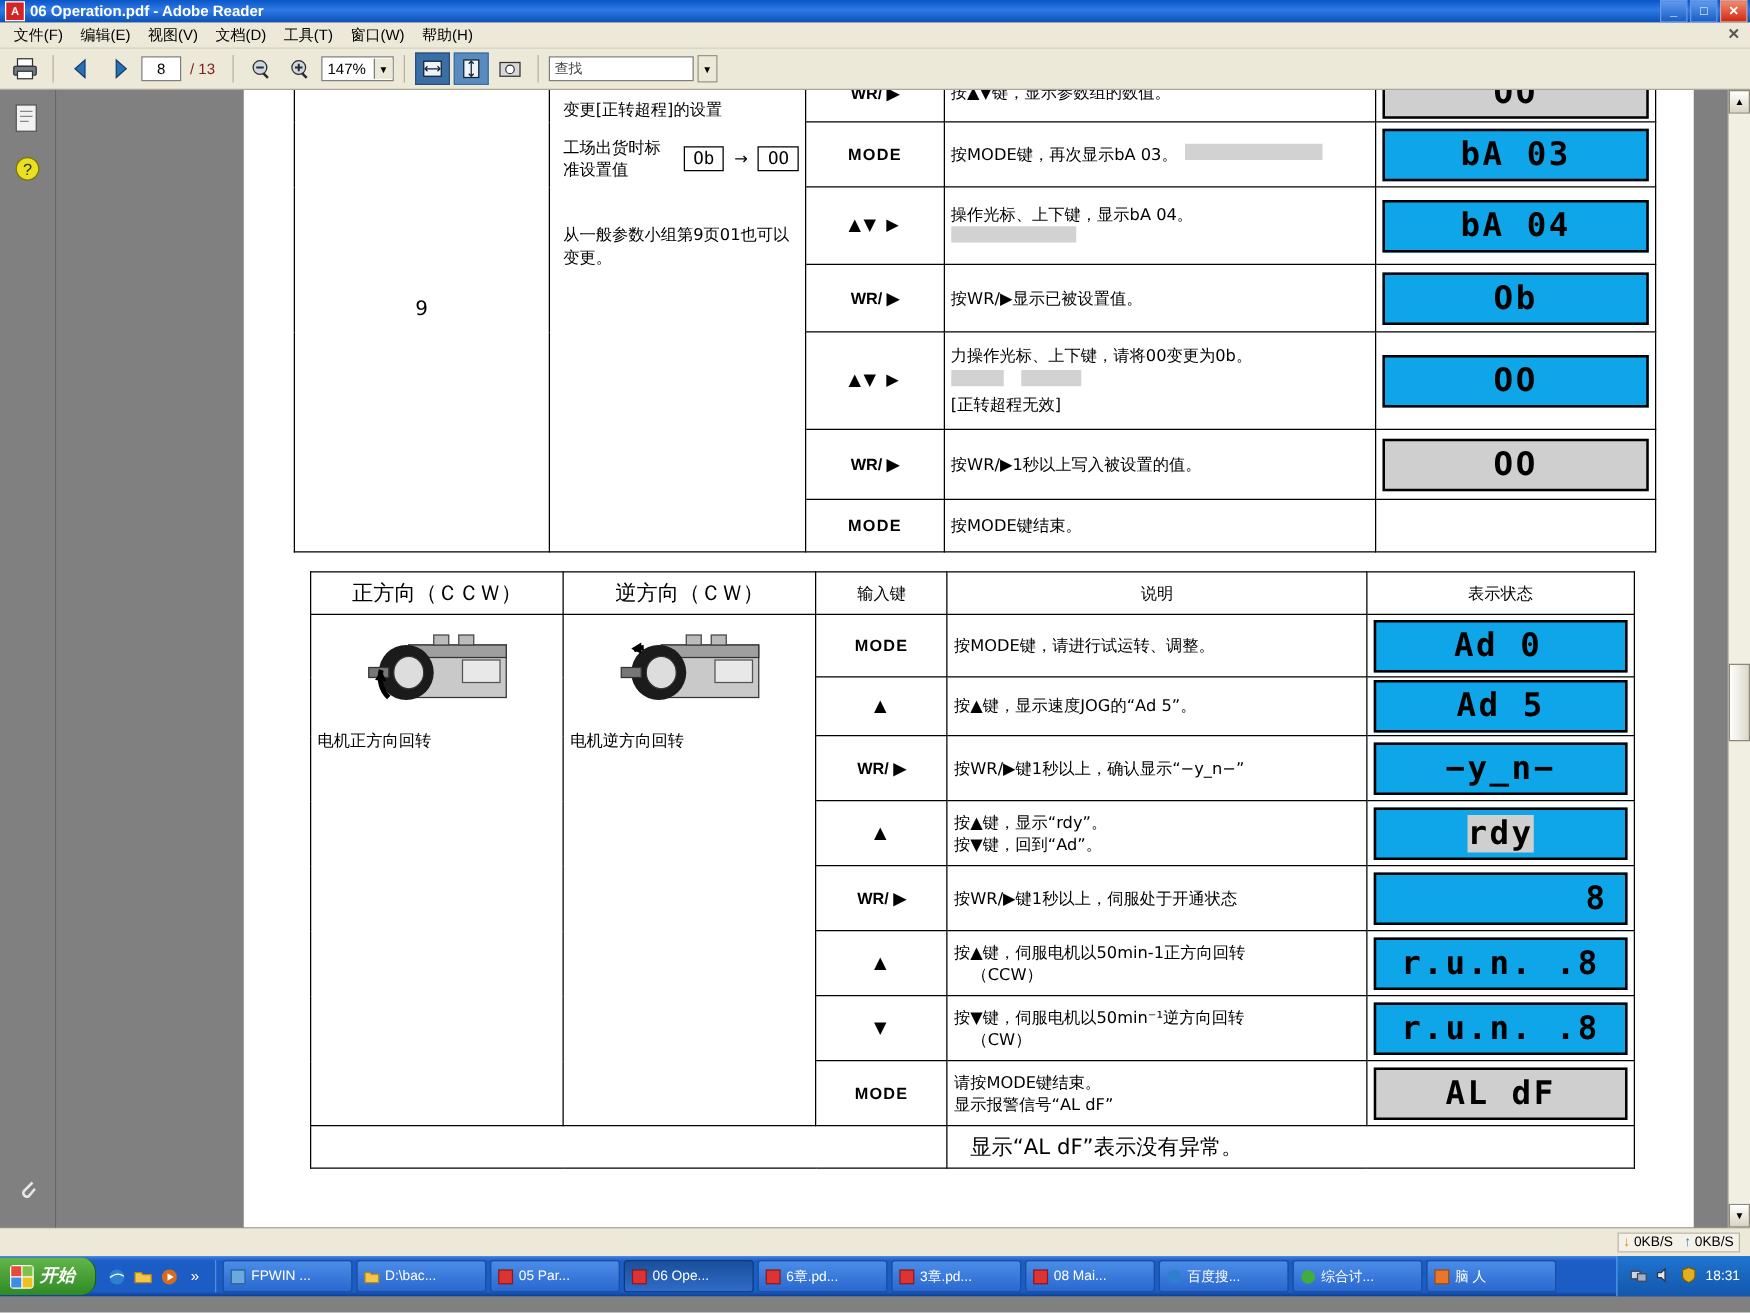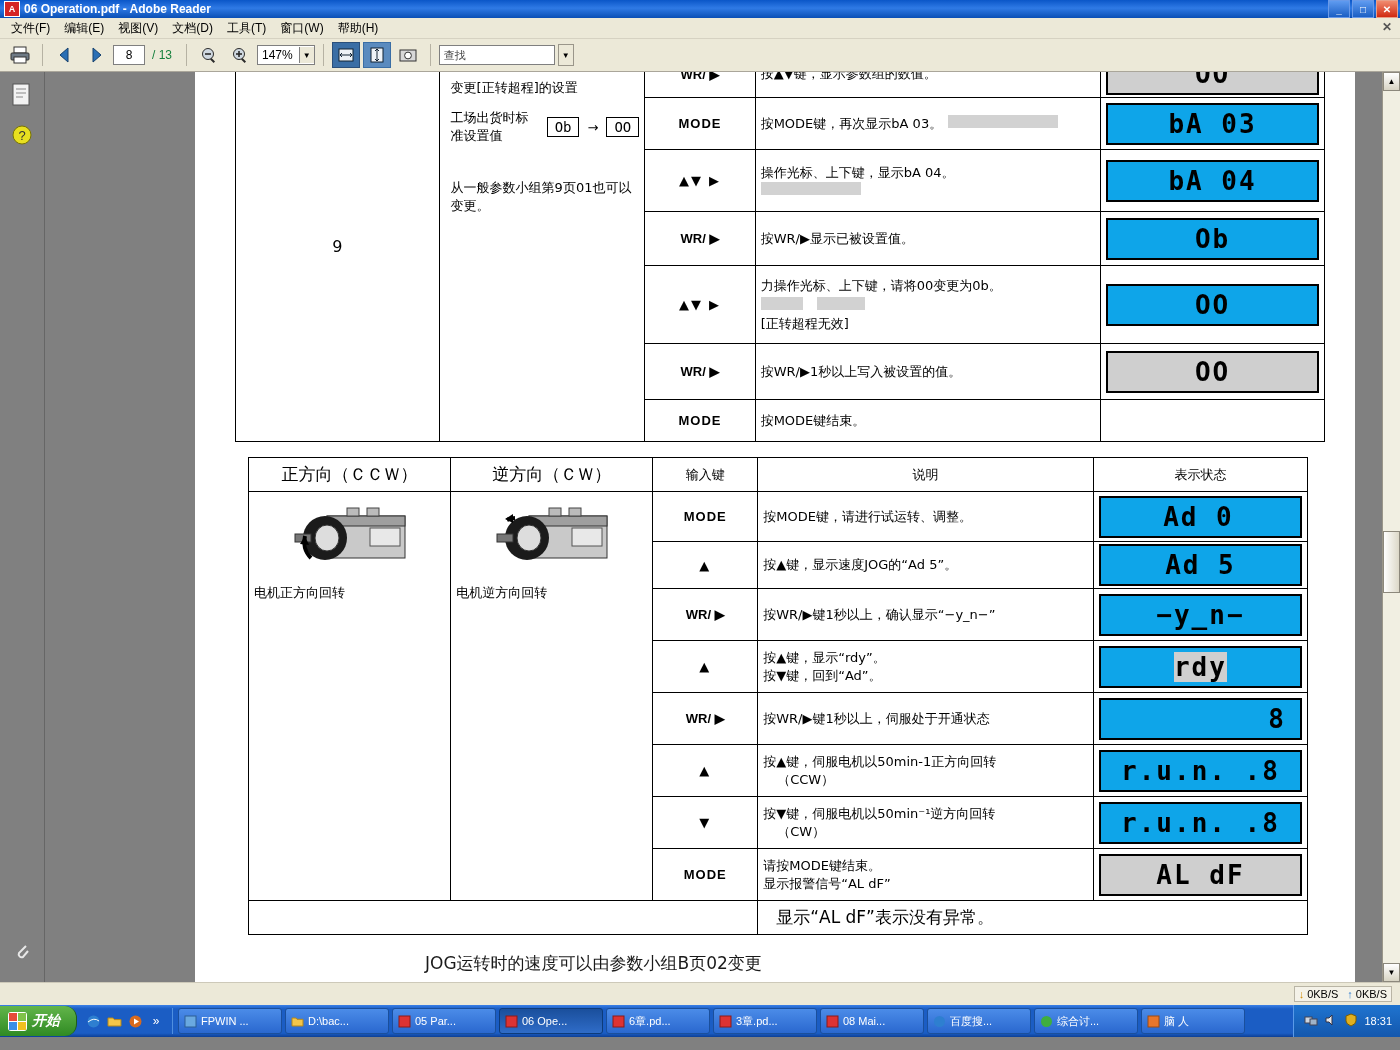--- a/index.html
+++ b/index.html
@@ -28,21 +28,21 @@
 
   
   .toolbar{height:32px;background:#ece9d8;display:flex;align-items:center;
            border-bottom:1px solid #aaa69a;padding-left:6px;gap:3px;}
   .tb-sep{width:1px;height:22px;background:#b6b2a3;margin:0 5px;}
   .tbtn{width:26px;height:24px;border:1px solid transparent;display:flex;
         align-items:center;justify-content:center;color:#28323c;}
   .tbtn svg{display:block;}
   .pagebox{width:30px;height:18px;border:1px solid #7f7f7f;background:#fff;
            font-size:12px;text-align:center;line-height:18px;}
-  .pagetot{font-size:12px;color:#15803d;margin:0 6px 0 4px;}
+  .pagetot{font-size:12px;color:#7f1d1d;margin:0 6px 0 4px;}
   .zoombox{display:flex;align-items:center;border:1px solid #7f7f7f;background:#fff;height:18px;}
   .zoombox span{padding:0 6px 0 4px;font-size:12px;line-height:18px;}
   .zoombox .arrow{width:14px;height:16px;background:#ece9d8;border-left:1px solid #7f7f7f;
                   display:flex;align-items:center;justify-content:center;font-size:8px;}
   .findbox{width:110px;height:18px;border:1px solid #7f7f7f;background:#fff;
            font-size:11px;color:#444;padding-left:4px;line-height:18px;}
   .findarrow{width:14px;height:20px;background:#ece9d8;border:1px solid #9a968a;
              display:flex;align-items:center;justify-content:center;font-size:8px;}
   .tbtn.blue{background:#3a6ea5;border:1px solid #2a4f7a;}
   .tbtn.blue2{background:#5a8bbf;border:1px solid #3a6ea5;}
@@ -437,21 +437,20 @@
                   </div>
                 </td>
           </tr>
           <tr style="height:34px">
             <td colspan="3" style="border-top:1px solid #000"></td>
             <td colspan="2" style="font-size:17px;padding-left:18px">显示“AL  dF”表示没有异常。</td>
           </tr>
         </tbody>
           </table>
 
-        <div class="bottomtext">JOG运转时的速度可以由参数小组B页02变更</div>
 
       </div>
     </div>
   </div>
 
   <div class="vscroll">
     <div class="vs-btn">▲</div>
     <div class="vs-track">
       <div class="vs-thumb"></div>
     </div>

